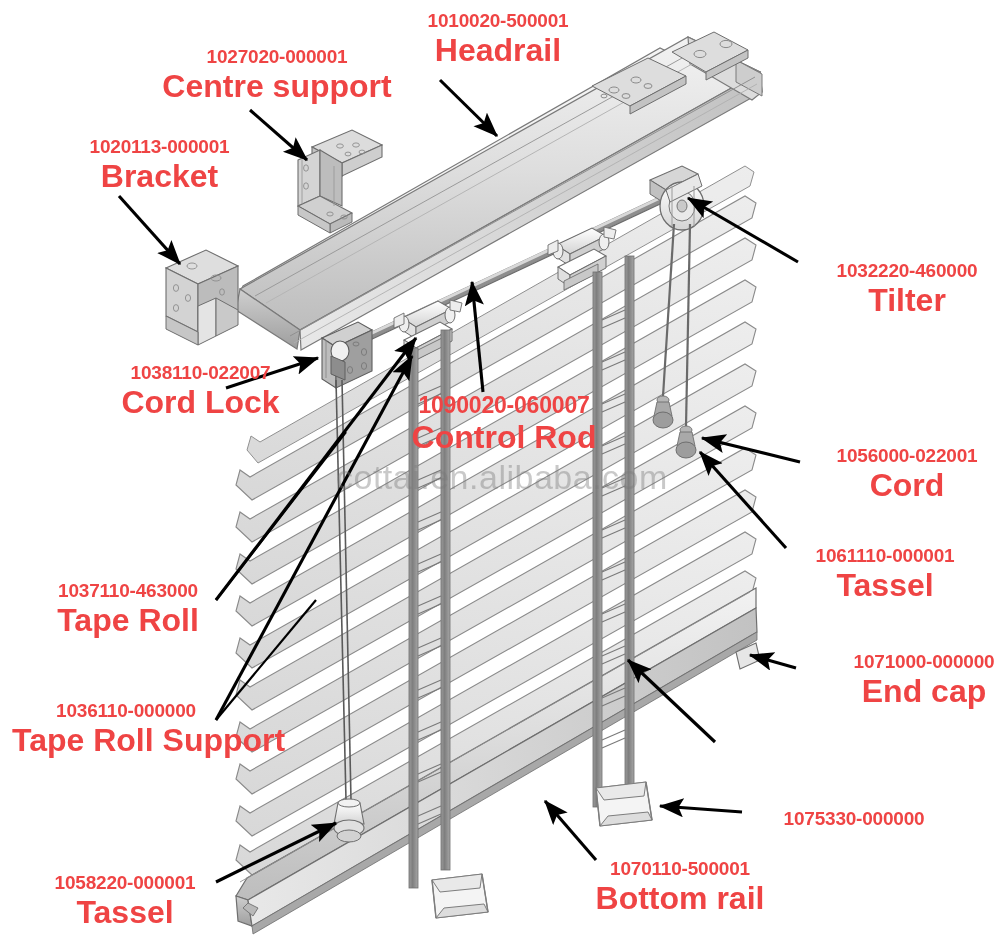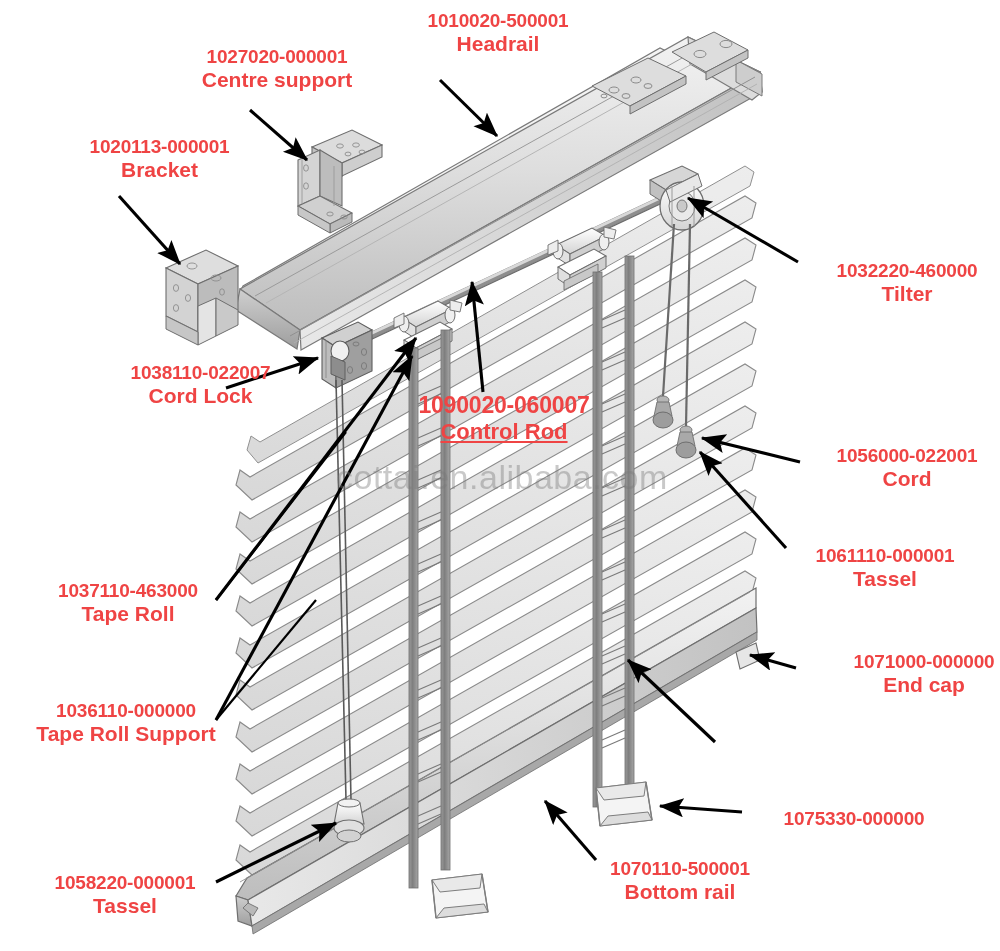--- a/index.html
+++ b/index.html
@@ -24,26 +24,26 @@
     text-align:center;
     letter-spacing:-0.2px;
   }
   .label .code{
     display:block;
     font-size:19px;
     font-weight:bold;
   }
   .label .nm{
     display:block;
-    font-size:21px;
+    font-size:32px;
     font-weight:bold;
     letter-spacing:0px;
   }
   .label.big .code{font-size:23px;}
-  .label.big .nm{font-size:22px;text-decoration:underline;}
+  .label.big .nm{font-size:32px;}
   .wm{
     position:absolute;
     color:rgba(120,120,120,.40);
     font-size:34px;
     font-weight:normal;
     letter-spacing:.5px;
     white-space:nowrap;
     pointer-events:none;
     font-family:"Liberation Sans","DejaVu Sans",sans-serif;
   }

